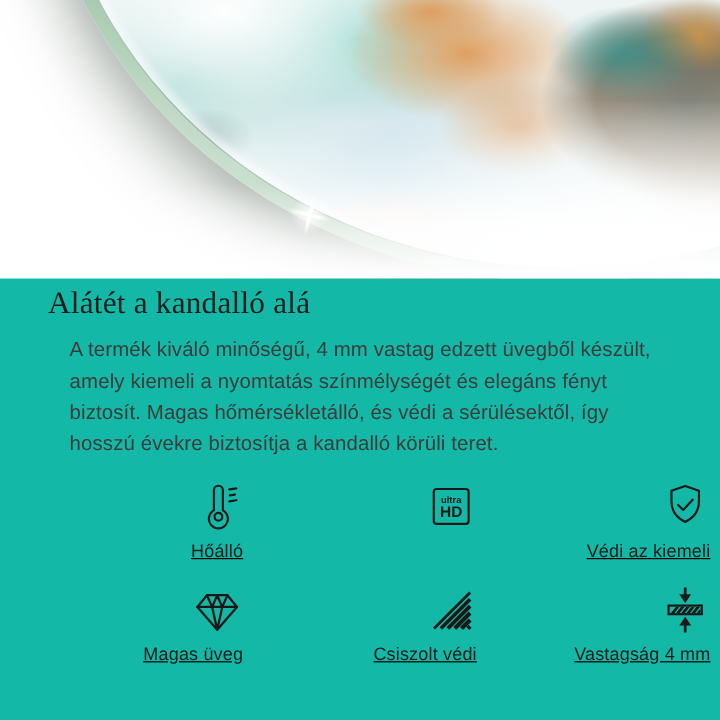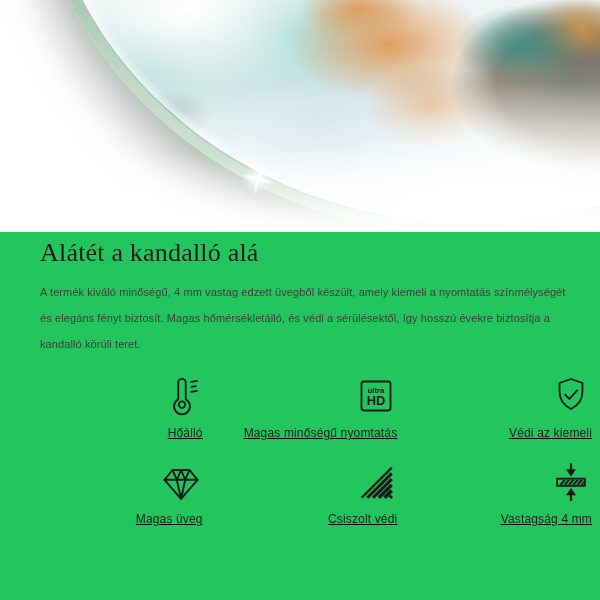--- a/index.html
+++ b/index.html
@@ -1,17 +1,17 @@
 <!DOCTYPE html>
 <html><head>
 <meta charset="utf-8">
 <style>
   html,body { margin:0; padding:0; }
   .page {
-    position:relative; width:600px; height:600px; background:#22c55e;
+    position:relative; width:600px; height:600px; background:#14b8a6;
     overflow:hidden; font-family:"Liberation Sans","DejaVu Sans",sans-serif;
   }
   
   .hero { position:relative; width:600px; height:232px; overflow:hidden; background:#fff; }
   .plate {
     position:absolute; left:30px; top:-565px; width:880px; height:800px; border-radius:50%;
     background: linear-gradient(205deg, #f4f9f4 40%, #cfe4d2 60%, #9cc3a6 76%, #e3f0e5 92%);
     box-shadow: -12px 26px 44px rgba(123,135,127,0.42), -4px 10px 18px rgba(123,135,127,0.22);
   }
   .plate-surface {
@@ -55,31 +55,31 @@
   .sparkle::after  { width:2.6px; height:36px; transform:translate(-50%,-50%) rotate(14deg);
     background: linear-gradient(to bottom, rgba(255,255,255,0), #ffffff 35%, #ffffff 65%, rgba(255,255,255,0)); }
   
   .title {
     margin:4px 0 0; padding:0 40px; font-weight:400;
     font-family:"Liberation Serif","DejaVu Serif",serif;
     font-size:26px; line-height:33px; color:#1c1c1c; letter-spacing:0.2px;
   }
   .title .line { display:block; }
   .description {
-    margin:10px 0 0; padding:0 30px 0 40px;
-    font-size:11px; line-height:26px; color:#3c3c3c; letter-spacing:0.1px;
+    margin:10px 18px 0; padding:0 30px 0 40px;
+    font-size:17px; line-height:26px; color:#3c3c3c; letter-spacing:0.1px;
   }
   
   .features {
     display:grid; grid-template-columns:repeat(3,1fr);
     row-gap:18px; margin-top:16px; padding:0 8px;
   }
   .feature { display:flex; flex-direction:column; align-items:flex-end; gap:9px;text-decoration:underline; }
   .feature-icon-box { height:44px; display:flex; align-items:flex-end; justify-content:center; }
-  .feature-label { font-size:12px; color:#1d1d1d; letter-spacing:0.15px; line-height:15px; }
+  .feature-label { font-size:15px; color:#1d1d1d; letter-spacing:0.15px; line-height:15px; }
   .icon { display:block; }
   .icon .s  { fill:none; stroke:#191919; stroke-width:1.9; }
   .icon .sr { fill:none; stroke:#191919; stroke-width:1.9; stroke-linecap:round; stroke-linejoin:round; }
   .icon .f  { fill:#191919; stroke:none; }
   .icon text { fill:#191919; font-family:"Liberation Sans","DejaVu Sans",sans-serif; }
 </style>
 </head>
 <body>
 
 <div class="page">
@@ -114,21 +114,20 @@
     </div>
 
     <div class="feature">
       <div class="feature-icon-box">
         <svg class="icon" width="42" height="42" viewBox="0 0 44 44">
           <rect class="s" x="6.8" y="6.8" width="30.4" height="30.4" rx="2.5" stroke-width="2.2"></rect>
           <text x="22" y="19" font-size="8.2" font-weight="700" text-anchor="middle">ultra</text>
           <text x="22" y="31.5" font-size="13.5" font-weight="800" text-anchor="middle">HD</text>
         </svg>
       </div>
-      <span class="feature-label">Magas minőségű nyomtatás</span>
     </div>
 
     <div class="feature">
       <div class="feature-icon-box">
         <svg class="icon" width="42" height="42" viewBox="0 0 44 44">
           <path class="sr" d="M22 4.2 L34 8.4 V17.6 C34 26.4 29 32.2 22 35.6 C15 32.2 10 26.4 10 17.6 V8.4 Z" stroke-width="2"></path>
           <path class="sr" d="M15.9 20.7 l4.4 4.4 L28.5 16.2" stroke-width="2.3"></path>
         </svg>
       </div>
       <span class="feature-label">Védi az kiemeli</span>

